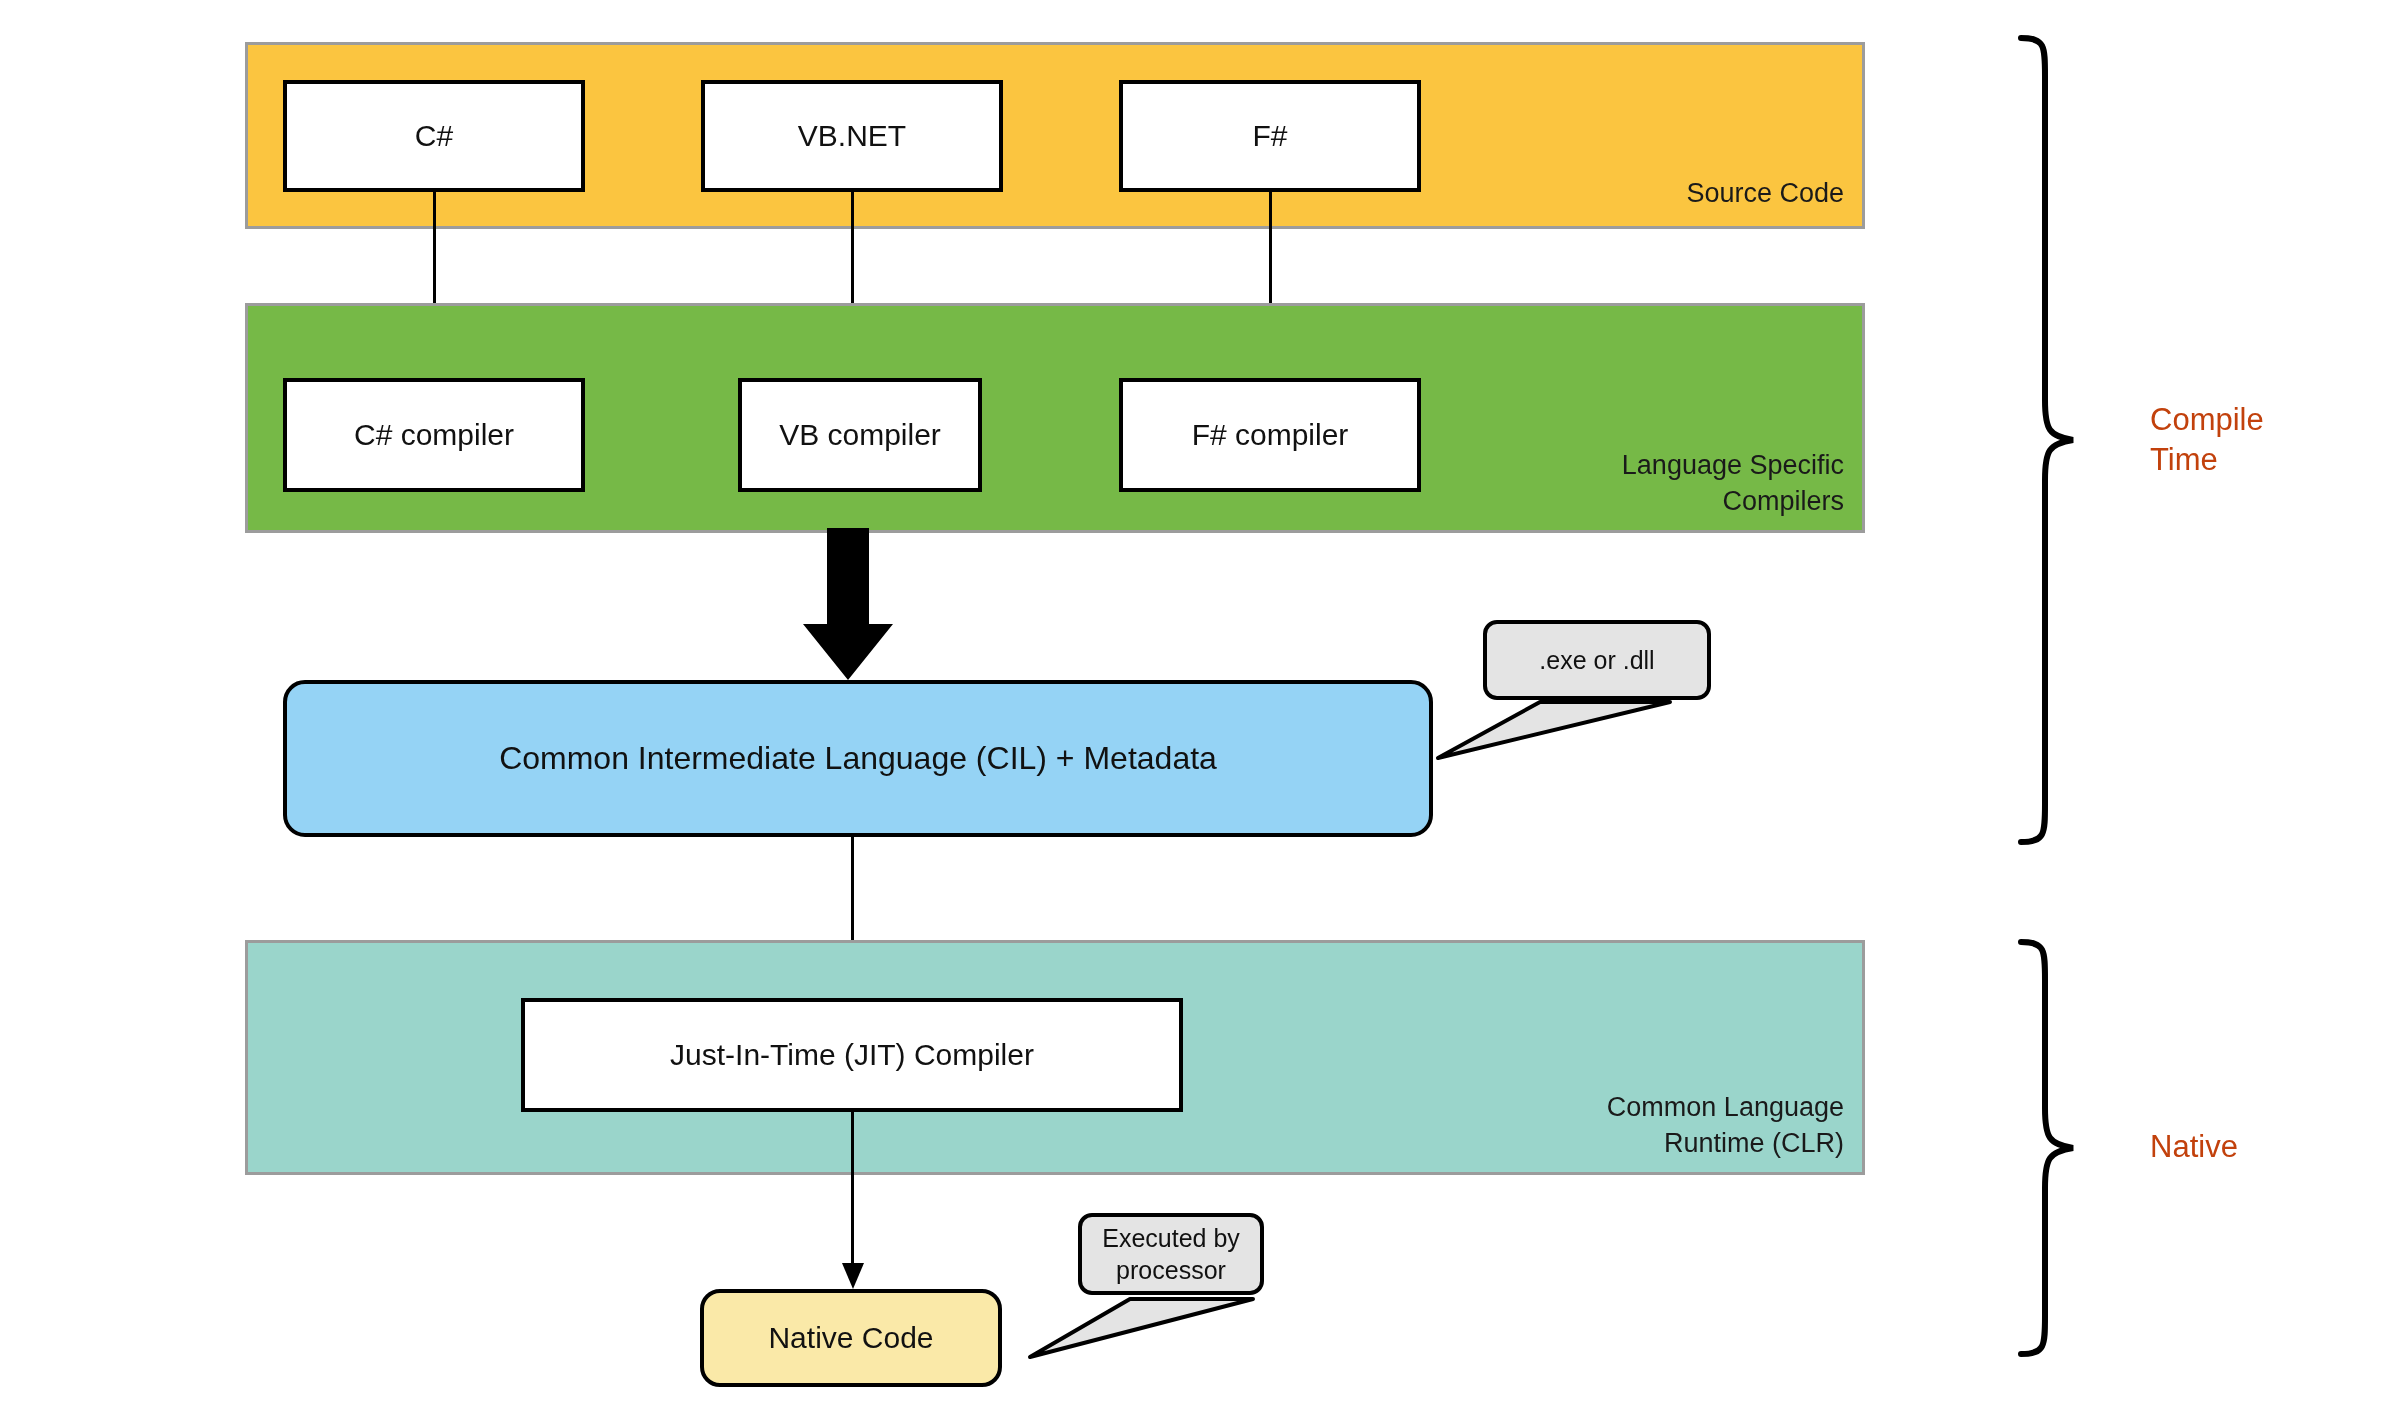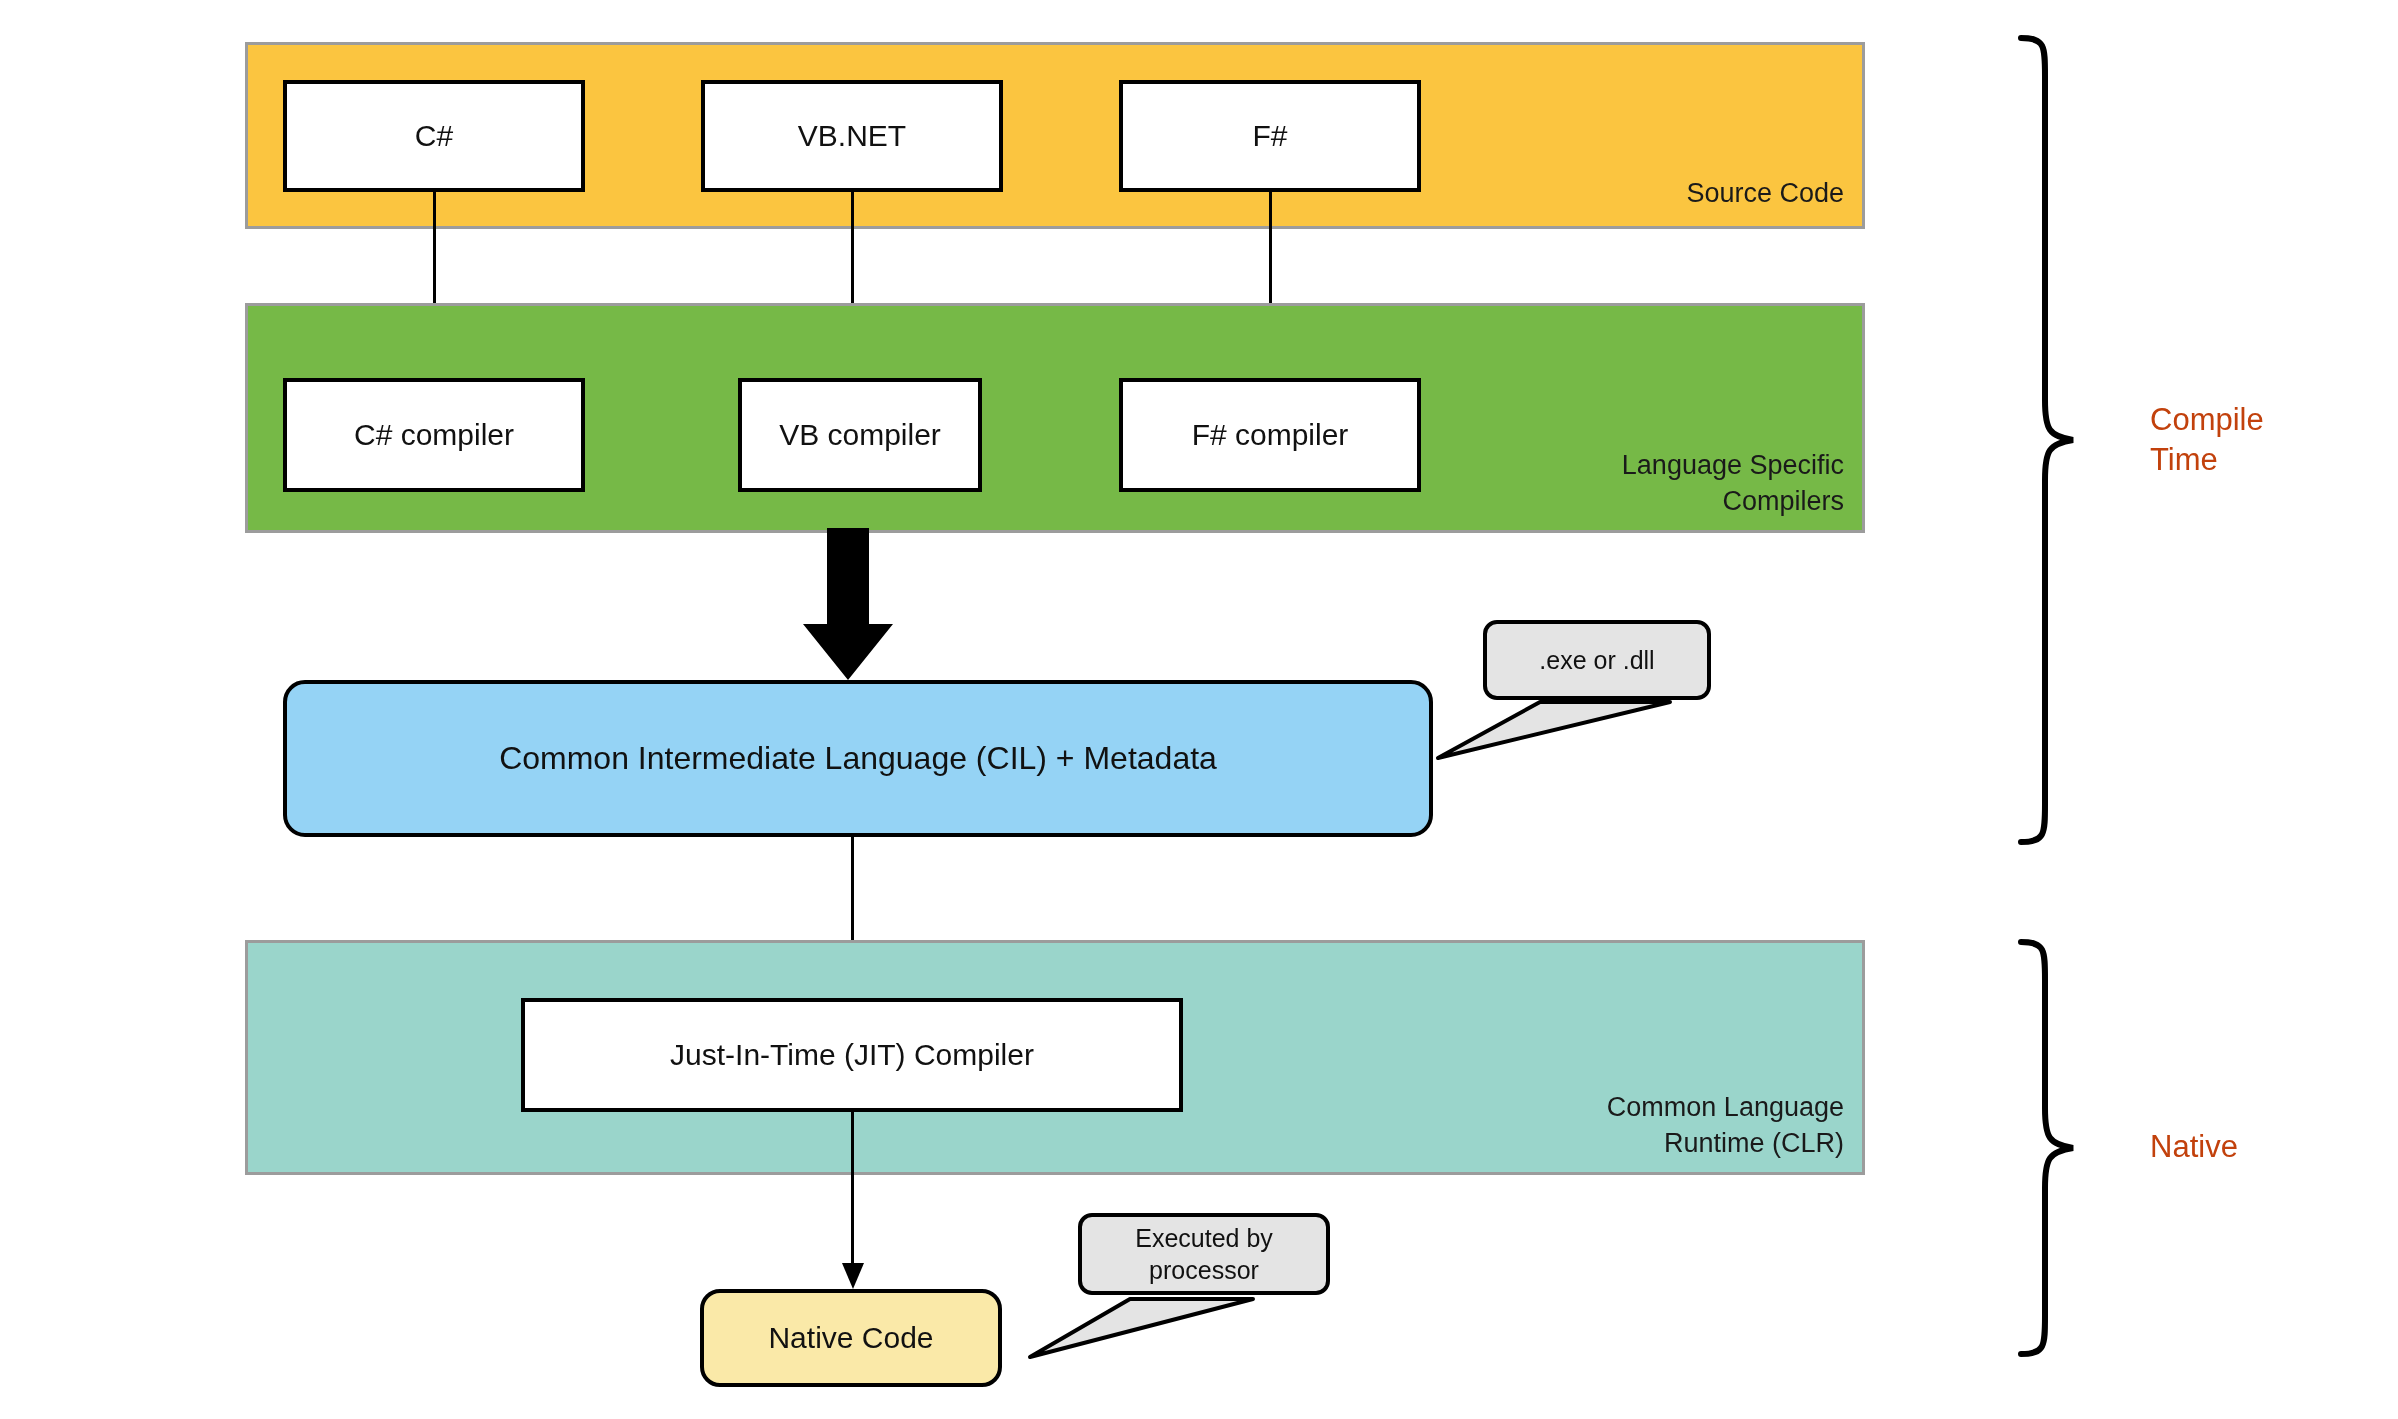--- a/index.html
+++ b/index.html
@@ -135,21 +135,21 @@
     font-size: 25px;
     color: #111111;
     line-height: 1.3;
     z-index: 2;
   }
   .callout-tail { position: absolute; z-index: 1; }
 
   #callout-exe      { left: 1483px; top: 620px; width: 228px; height: 80px; }
   #callout-exe-tail { left: 1420px; top: 690px; width: 300px; height: 90px; }
 
-  #callout-exec      { left: 1078px; top: 1213px; width: 252px; height: 82px; }
+  #callout-exec      { left: 1078px; top: 1213px; width: 186px; height: 82px; }
   #callout-exec-tail { left: 1018px; top: 1285px; width: 290px; height: 92px; }
 
   
   .brace { position: absolute; }
   .brace svg { display: block; }
   .brace-label {
     position: absolute;
     font-size: 31px;
     color: #c2410c;
     line-height: 1.3;

